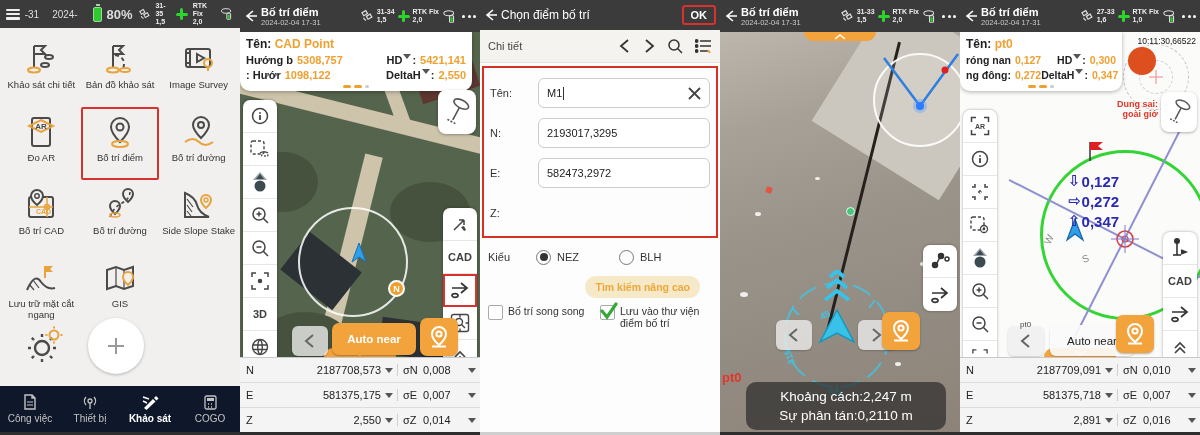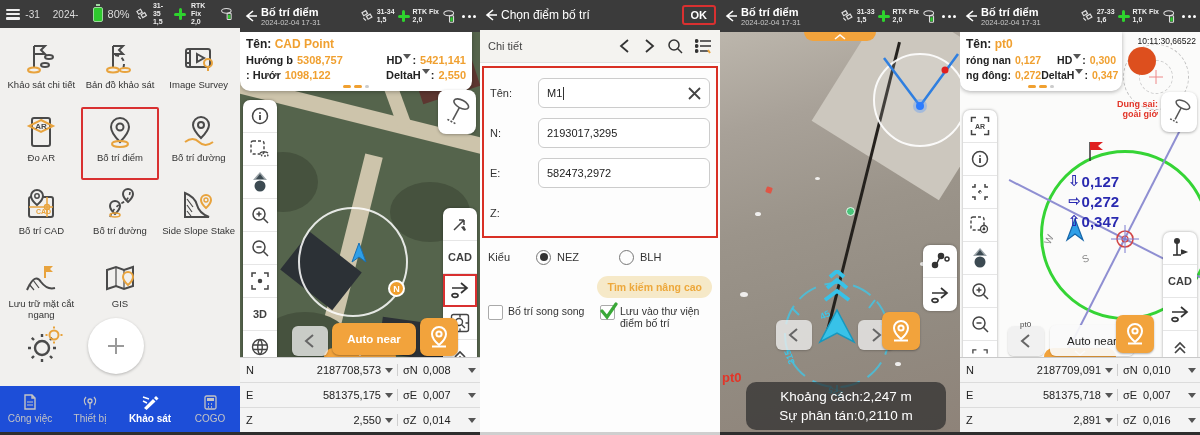--- a/index.html
+++ b/index.html
@@ -18,29 +18,29 @@
 .cross:after{content:"";position:absolute;left:4.5px;top:0;width:3px;height:12px;background:#2ed32e;border-radius:2px}
 .more{display:flex;gap:2.5px;margin-left:2px}
 .more i{width:3px;height:3px;border-radius:50%;background:#fff}
 .backarrow{flex:0 0 14px}
 
 .p1 .status{position:absolute;top:0;left:0;right:0;height:28px;background:#3b3b3b;color:#ddd;display:flex;align-items:center;gap:5px;padding:0 6px;font-size:10px;z-index:10}
 .hamb{width:16px;height:11px;display:flex;flex-direction:column;justify-content:space-between}
 .hamb i{height:2.2px;background:#eee;border-radius:1px}
 .batt{width:10px;height:15px;border:1.5px solid #9fd89f;border-radius:2px;position:relative;background:#2ec92e}
 .batt:before{content:"";position:absolute;top:-3.5px;left:2px;width:4px;height:2px;background:#9fd89f}
-.pct{font-size:11px;color:#ddd;font-weight:normal}
+.pct{font-size:13px;color:#ddd;font-weight:bold}
 .menu{position:absolute;top:28px;left:0;right:0;bottom:46px;display:grid;grid-template-columns:1fr 1fr 1fr;grid-auto-rows:73px;padding:6px 2px 0}
 .mi{display:flex;flex-direction:column;align-items:center;justify-content:flex-start;text-align:center;color:#333;font-size:9.5px;line-height:10.5px;padding-top:4px}
 .mi .ic{height:42px;display:flex;align-items:center;justify-content:center}
 .mi.sel{border:2px solid #d93030;border-radius:2px;padding-top:2px}
 .lastrow{position:absolute;bottom:52px;left:0;right:0;height:62px}
 .gearwrap{position:absolute;left:22px;top:4px}
 .plusbtn{position:absolute;left:88px;top:0;width:56px;height:56px;border-radius:50%;background:#fff;box-shadow:0 1px 3px rgba(0,0,0,.25);display:flex;align-items:center;justify-content:center;color:#9a9a9a;font-size:26px}
-.bnav{position:absolute;bottom:0;left:0;right:0;height:46px;background:#1d4ed8;display:flex;z-index:10}
+.bnav{position:absolute;bottom:0;left:0;right:0;height:46px;background:#0f172a;display:flex;z-index:10}
 .bnav .tab{flex:1;display:flex;flex-direction:column;align-items:center;justify-content:center;gap:3px;color:#c4c4c4;font-size:10px}
 .bnav .tab.active{color:#fff;font-weight:bold}
 
 .infocard{position:absolute;top:32px;left:0;z-index:50;background:#fff;border-radius:0 0 10px 10px;box-shadow:0 1px 4px rgba(0,0,0,.3);padding:5px 6px 3px}
 .infocard .l1{font-size:12px;font-weight:bold;color:#222}
 .infocard .l1 b{color:#f0a030}
 .inforow{display:flex;font-size:11px;margin-top:3px;white-space:nowrap}
 .inforow .lab{color:#222;font-weight:bold}
 .inforow .val{color:#f0a030;font-weight:bold;margin-left:4px}
 .cd{width:0;height:0;border-left:4px solid transparent;border-right:4px solid transparent;border-top:5px solid #555;display:inline-block;margin:0 1px}
@@ -85,21 +85,21 @@
 .sect .si{margin-left:12px;color:#333;display:flex}
 .formbox{position:absolute;top:66px;left:2px;right:2px;height:172px;border:2px solid #d93025;background:#fdfdfd;padding:5px 6px}
 .frow{display:flex;align-items:center;height:40px}
 .frow .flab{width:48px;font-size:11px;color:#333}
 .finput{flex:1;height:30px;border:1px solid #ccc;border-radius:6px;background:#fff;display:flex;align-items:center;padding:0 8px;font-size:11px;color:#222;position:relative}
 .tcaret{display:inline-block;width:1px;height:13px;background:#333;margin-left:1px}
 .xclear{position:absolute;right:7px;top:7px}
 .kieurow{position:absolute;top:244px;left:8px;right:8px;height:26px;display:flex;align-items:center;font-size:11px;color:#333}
 .radio{width:15px;height:15px;border:1.5px solid #777;border-radius:50%;margin-right:6px;display:flex;align-items:center;justify-content:center}
 .radio.on i{width:8px;height:8px;border-radius:50%;background:#333}
-.advbtn{position:absolute;top:276px;right:8px;background:#f6e9c8;color:#eda83c;border-radius:14px;font-size:10.5px;font-weight:bold;padding:5px 10px}
+.advbtn{position:absolute;top:276px;right:20px;background:#f6e9c8;color:#eda83c;border-radius:14px;font-size:10.5px;font-weight:bold;padding:5px 10px}
 .cbrow{position:absolute;top:305px;left:8px;right:4px;display:flex;font-size:10.5px;color:#333}
 .cbox{width:15px;height:15px;border:1.5px solid #aaa;background:#fff;border-radius:2px;flex:0 0 15px;margin-right:5px;position:relative}
 .cb1{display:flex;align-items:flex-start;width:112px}
 .cb2{display:flex;align-items:flex-start;flex:1}
 .cb2 .lbl{line-height:12px}
 
 .cam{position:absolute;top:32px;left:0;right:0;bottom:0;background:linear-gradient(165deg,#bcb6ac 0%,#a8a198 22%,#9b948a 45%,#938c82 70%,#8e8379 100%);overflow:hidden}
 .camlight{position:absolute;right:-30px;top:-10px;width:150px;height:150px;background:#ccc7be;transform:rotate(32deg)}
 .speck{position:absolute;background:rgba(255,255,255,.85);border-radius:50%}
 .pole{position:absolute;width:2.5px;background:#24211d;transform-origin:top center}

